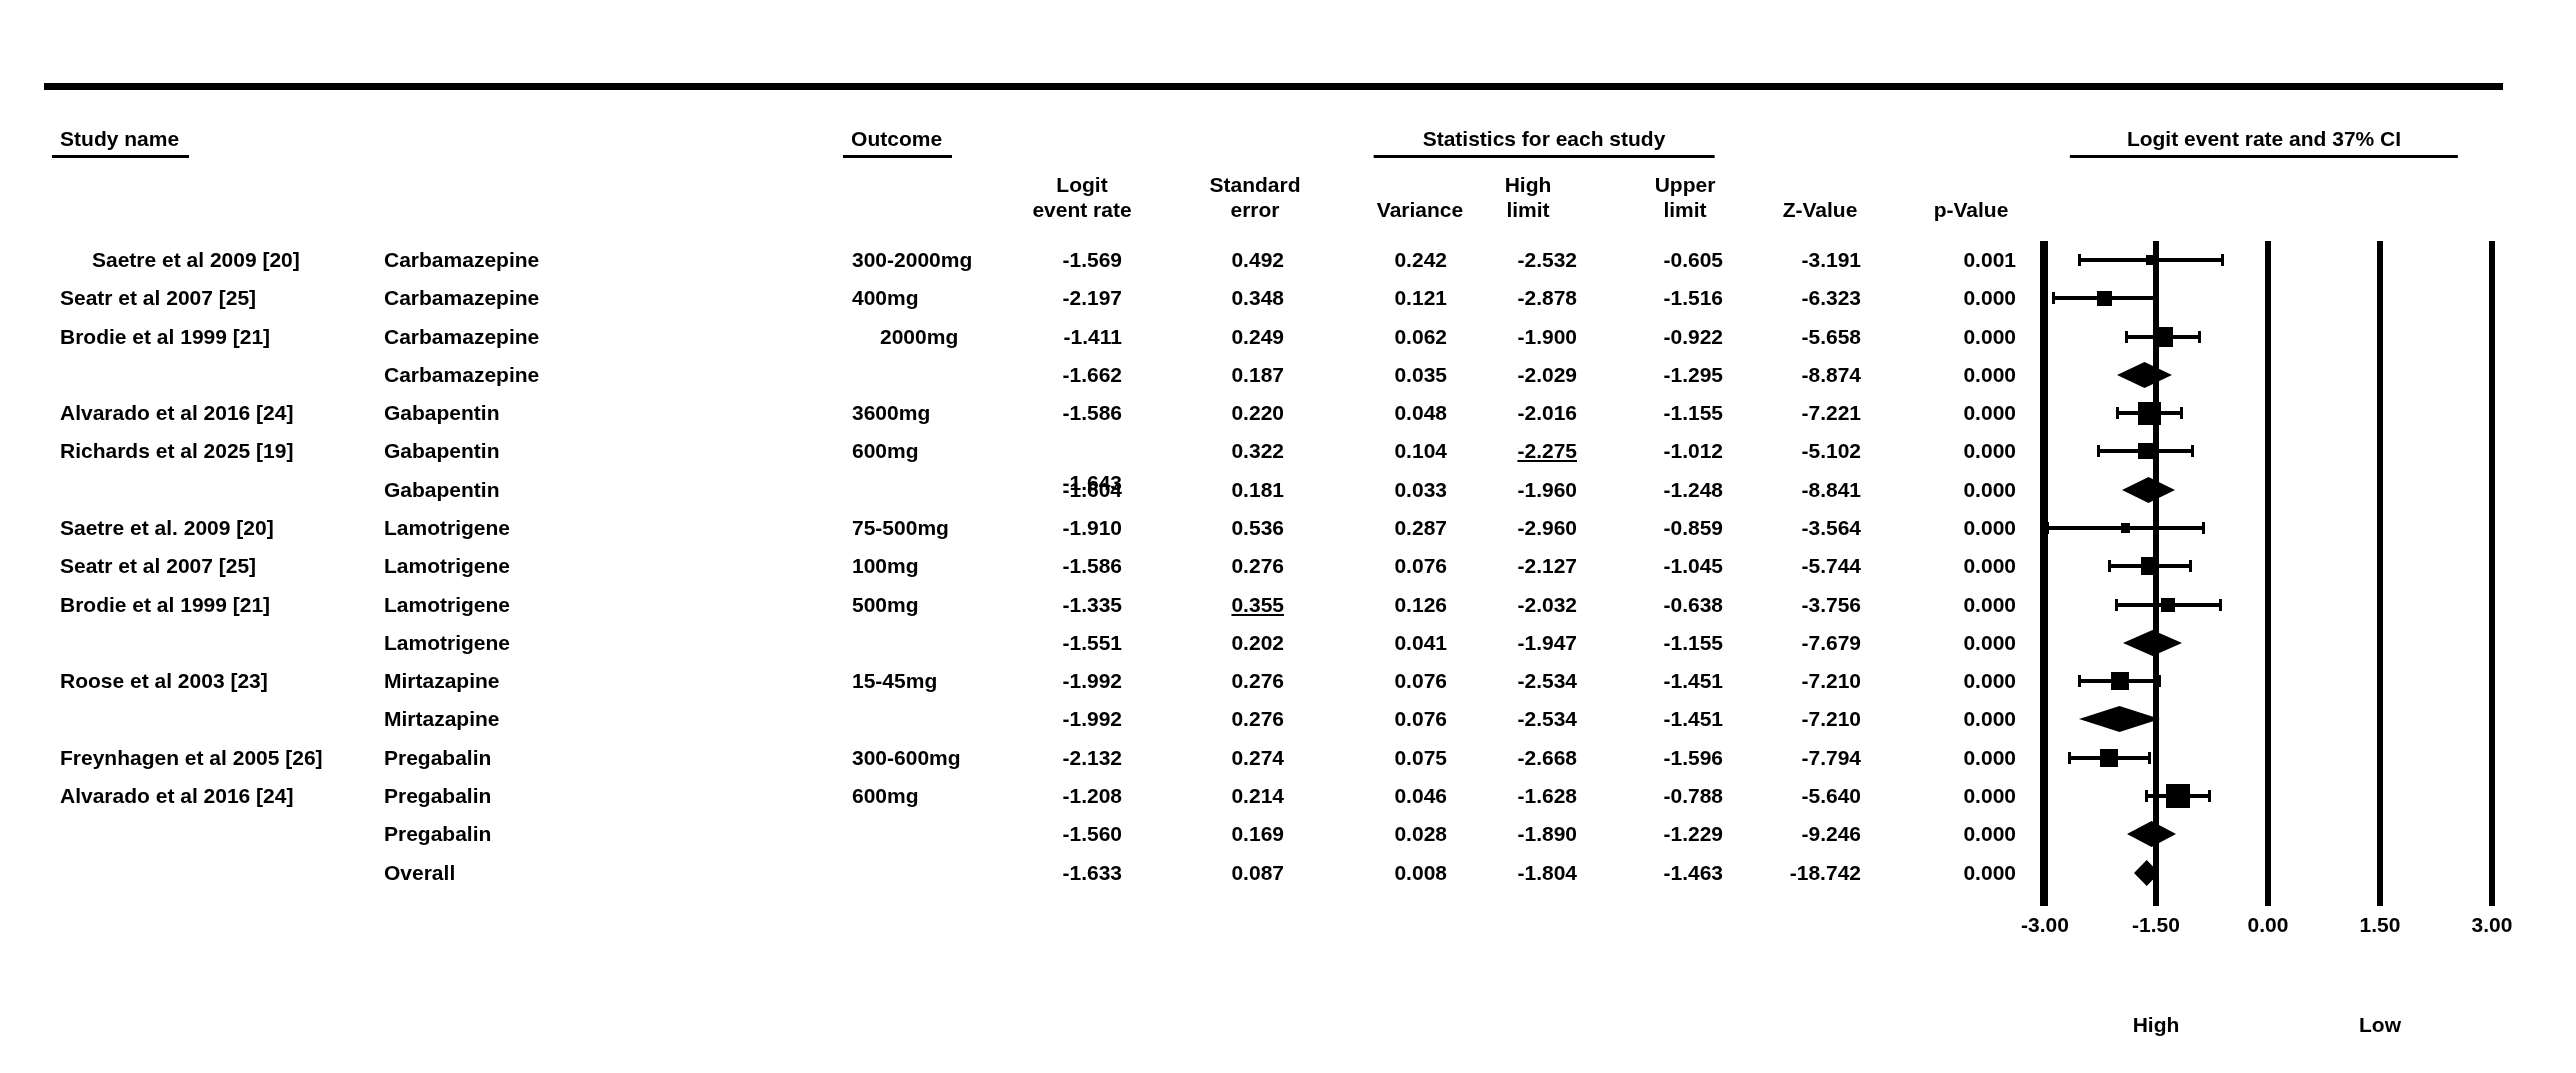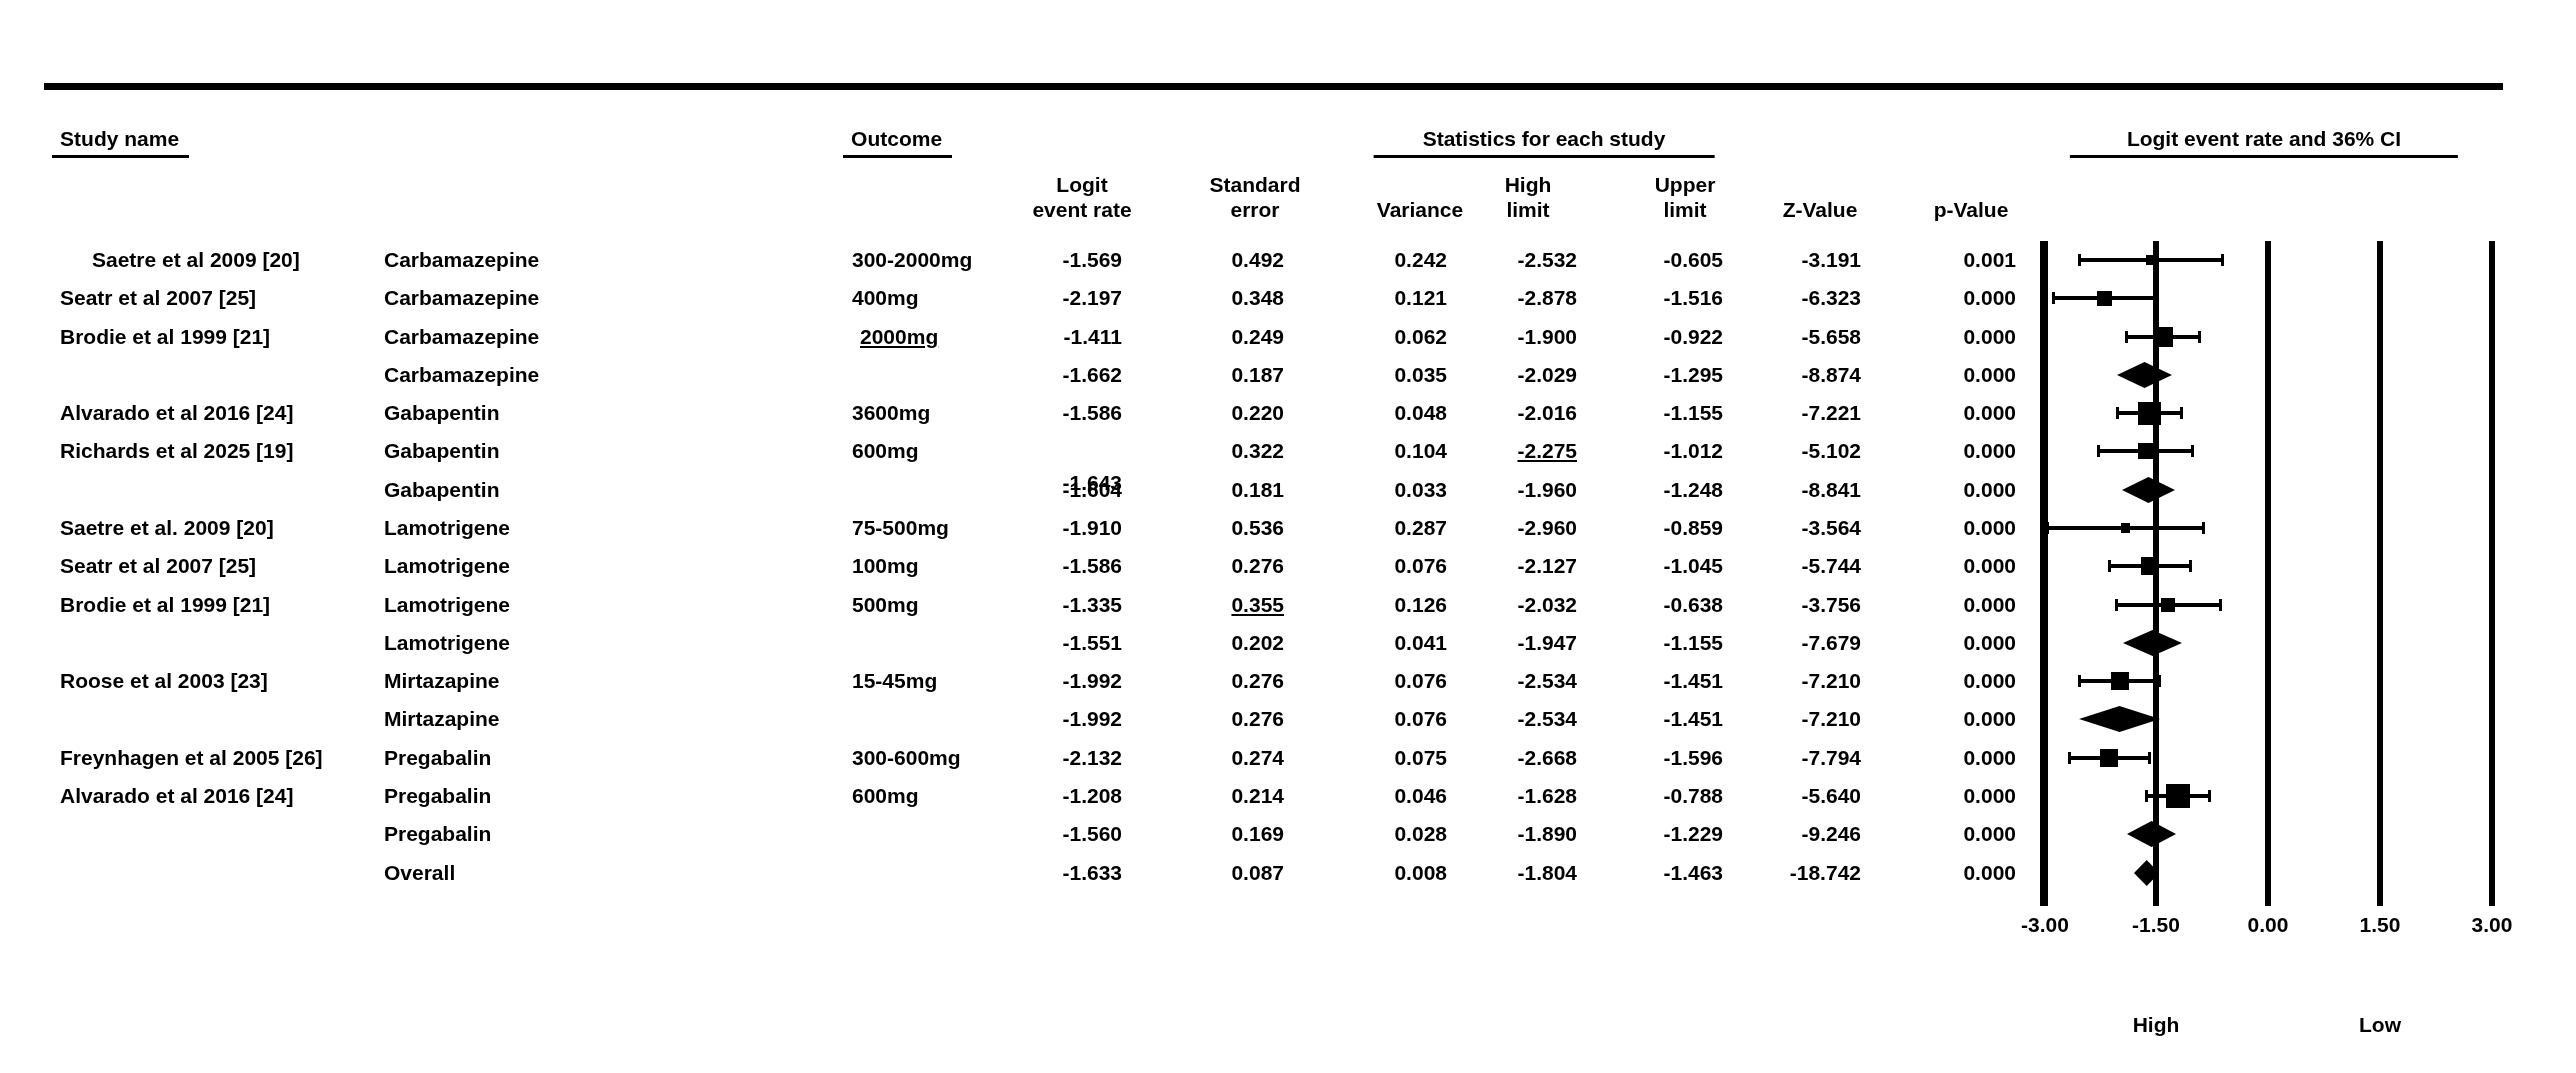--- a/index.html
+++ b/index.html
@@ -41,21 +41,21 @@
 </head>
 <body>
 
 <div class="page">
 
   <div class="rule"></div>
 
   <div class="hdr" style="left:52px">Study name</div>
   <div class="hdr" style="left:843px">Outcome</div>
   <div class="hdr center" style="left:1544px; padding:0 49px 4.1px;">Statistics for each study</div>
-  <div class="hdr center" style="left:2264px; padding:0 57px 4.1px;">Logit event rate and 36% CI</div>
+  <div class="hdr center" style="left:2264px; padding:0 57px 4.1px;">Logit event rate and 37% CI</div>
 
   <div class="subhdr" style="left:1082px">Logit
 event rate</div>
   <div class="subhdr" style="left:1255px">Standard
 error</div>
   <div class="subhdr" style="left:1420px">Variance</div>
   <div class="subhdr" style="left:1528px">High
 limit</div>
   <div class="subhdr" style="left:1685px">Upper
 limit</div>
@@ -105,21 +105,21 @@
         <span class="cell num" style="left: 1698px; width: 163px;">-6.323</span>
         <span class="cell num" style="left: 1853px; width: 163px;">0.000</span>
         <div class="ci-line" style="left: 2054px; width: 101px; top: 17px; height: 4.1px;"></div>
         <div class="cap" style="left: 2052px; top: 13px; width: 3.3px; height: 12.2px;"></div>
         <div class="cap" style="left: 2153px; top: 13px; width: 3.3px; height: 12.2px;"></div>
         <div class="square" style="left: 2097px; top: 12px; width: 14.5px; height: 14.5px;"></div>
       </div>
       <div class="row" style="top: 318px;">
         <span class="cell" style="left: 60px;">Brodie et al 1999 [21]</span>
         <span class="cell" style="left: 384px;">Carbamazepine</span>
-        <span class="cell" style="left: 860px; text-decoration: underline;">2000mg</span>
+        <span class="cell" style="left: 880px;">2000mg</span>
         <span class="cell num" style="left: 959px; width: 163px;">-1.411</span>
         <span class="cell num" style="left: 1121px; width: 163px;">0.249</span>
         <span class="cell num" style="left: 1284px; width: 163px;">0.062</span>
         <span class="cell num" style="left: 1414px; width: 163px;">-1.900</span>
         <span class="cell num" style="left: 1560px; width: 163px;">-0.922</span>
         <span class="cell num" style="left: 1698px; width: 163px;">-5.658</span>
         <span class="cell num" style="left: 1853px; width: 163px;">0.000</span>
         <div class="ci-line" style="left: 2126px; width: 73px; top: 17px; height: 4.1px;"></div>
         <div class="cap" style="left: 2125px; top: 13px; width: 3.3px; height: 12.2px;"></div>
         <div class="cap" style="left: 2198px; top: 13px; width: 3.3px; height: 12.2px;"></div>

